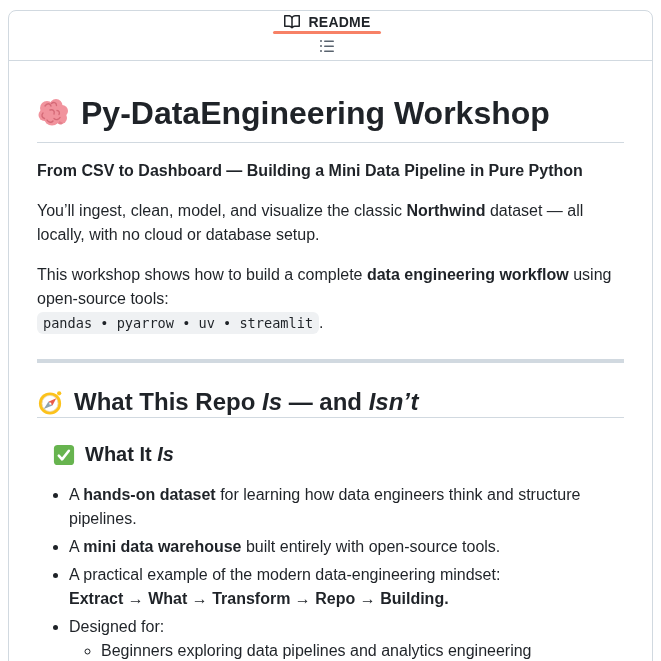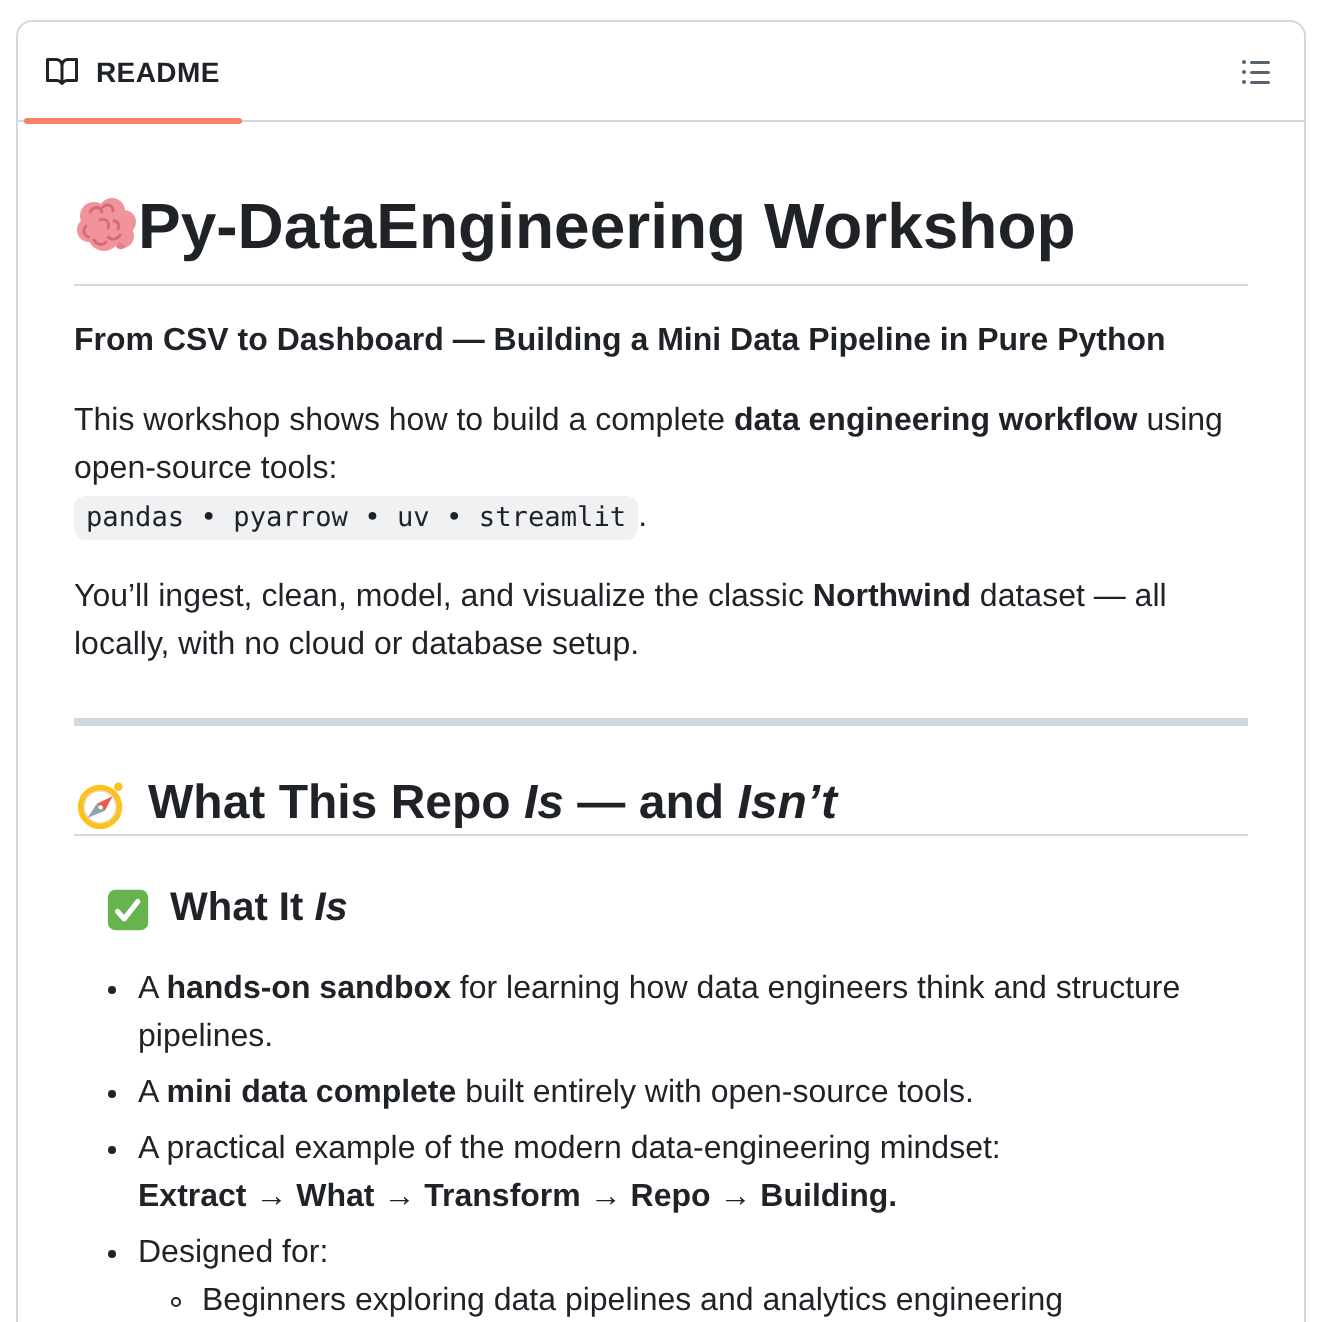--- a/index.html
+++ b/index.html
@@ -17,40 +17,40 @@
     position:relative;
   }
   .card{
     position:absolute;left:8px;top:10px;width:645px;min-height:900px;
     background:#fff;border:1px solid var(--border);border-radius:8px;
   }
   .card-header{
     display:flex;align-items:center;justify-content:space-between;
     height:50px;border-bottom:1px solid var(--border);
     padding-left:3px;padding-right:10px;
-    border-top-left-radius:8px;border-top-right-radius:8px;
+    border-top-left-radius:8px;border-top-right-radius:8px;flex-direction:column;
   }
   .tab{
     position:relative;display:flex;align-items:center;gap:9px;
     height:100%;padding:0 11px;cursor:pointer;
   }
   .tab .octicon{display:flex;color:var(--text);}
   .tab-label{font-size:14px;font-weight:700;color:var(--text);letter-spacing:.2px;}
   .tab.active::after{
     content:"";position:absolute;left:0;right:0;bottom:-2px;height:3px;
     border-radius:3px;background:var(--accent);
   }
   .outline-btn{
     background:transparent;border:none;padding:6px;cursor:pointer;
     color:var(--muted);display:flex;align-items:center;border-radius:6px;
   }
   .markdown{padding:32px 28px;}
   .markdown h1{
     margin:0 0 16px;font-size:32px;font-weight:700;line-height:1.25;
-    display:flex;align-items:center;
+    display:flex;align-items:center;gap:12px;
     padding-bottom:9px;border-bottom:1px solid var(--border);
   }
   .markdown h2{
     margin:24px 0 16px;font-size:24px;font-weight:700;line-height:1.25;
     display:flex;align-items:center;gap:10px;
     padding-bottom:0;border-bottom:1px solid var(--border);
   }
   .markdown h3{
     margin:24px 16px 16px;font-size:20px;font-weight:700;line-height:1.25;
     display:flex;align-items:center;gap:10px;
@@ -109,23 +109,23 @@
           </g>
           <path d="M8 8c2-3 5-3 6 0 M14.5 5.5c2-2 5-1 5 2 M6 15c-2 2-1 5 1.5 5.5 M13 12c3-1 5 1 4 4 M20 12.5c2 0 3 2 2 4 M17 20.5c2 2 5 1 6-1 M10 22c1.5 2.5 4.5 3 6 1" stroke="#d56a77" stroke-width="1.4" fill="none" stroke-linecap="round"></path>
           <path d="M21 25.5c1.5 1.5 4 1.5 5-.5l-3.5-2z" fill="#e4808c"></path>
         </svg>
       </span>
       <span>Py-DataEngineering Workshop</span>
     </h1>
 
     <p class="bold-line">From CSV to Dashboard — Building a Mini Data Pipeline in Pure Python</p>
 
+    <p><span>You’ll ingest, clean, model, and visualize the classic </span><span class="b">Northwind</span><span> dataset — all locally, with no cloud or database setup.</span></p>
+
     <p><span>This workshop shows how to build a complete </span><span class="b">data engineering workflow</span><span> using open-source tools:</span><br><code>pandas • pyarrow • uv • streamlit</code><span>.</span></p>
-
-    <p><span>You’ll ingest, clean, model, and visualize the classic </span><span class="b">Northwind</span><span> dataset — all locally, with no cloud or database setup.</span></p>
 
     <hr>
 
     <h2>
       <span class="emoji">
         <svg width="27" height="27" viewBox="0 0 28 28" aria-hidden="true">
           <circle cx="23" cy="4.5" r="2.2" fill="#fcc21b"></circle>
           <circle cx="13.5" cy="15" r="11.5" fill="#fcc21b"></circle>
           <circle cx="13.5" cy="15" r="8.3" fill="#ffffff" stroke="#e7dbc0" stroke-width="0.8"></circle>
           <path d="M20 9.5 L11.8 13.3 L16 17 Z" fill="#ea5b49"></path>
@@ -140,22 +140,22 @@
       <span class="emoji">
         <svg width="22" height="22" viewBox="0 0 24 24" aria-hidden="true">
           <rect x="1" y="1" width="22" height="22" rx="4" fill="#67b44f"></rect>
           <path d="M6.3 12.8l3.6 4 7.4-9.4" stroke="#ffffff" stroke-width="2.8" fill="none" stroke-linecap="round" stroke-linejoin="round"></path>
         </svg>
       </span>
       <span><span>What It </span><span class="i">Is</span></span>
     </h3>
 
     <ul>
-      <li><span>A </span><span class="b">hands-on sandbox</span><span> for learning how data engineers think and structure pipelines.</span></li>
-      <li><span>A </span><span class="b">mini data complete</span><span> built entirely with open-source tools.</span></li>
+      <li><span>A </span><span class="b">hands-on dataset</span><span> for learning how data engineers think and structure pipelines.</span></li>
+      <li><span>A </span><span class="b">mini data warehouse</span><span> built entirely with open-source tools.</span></li>
       <li><span>A practical example of the modern data-engineering mindset:</span><br><span class="b">Extract</span><span> → </span><span class="b">What</span><span> → </span><span class="b">Transform</span><span> → </span><span class="b">Repo</span><span> → </span><span class="b">Building.</span></li>
       <li>
         <span><span>Designed for:</span></span>
         <ul>
           <li><span>Beginners exploring data pipelines and analytics engineering</span></li>
         </ul>
       </li>
     </ul>
 
   </article>

